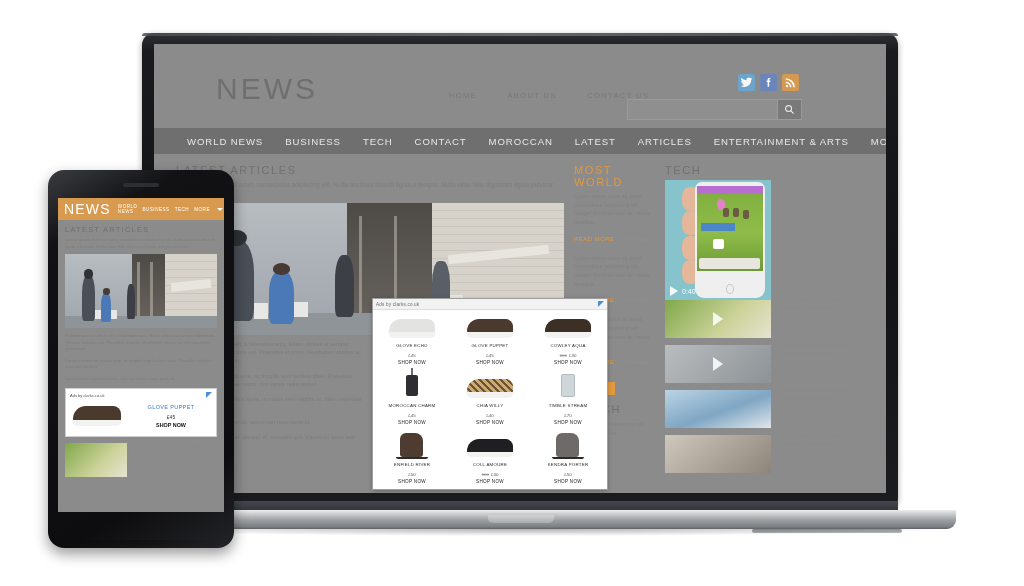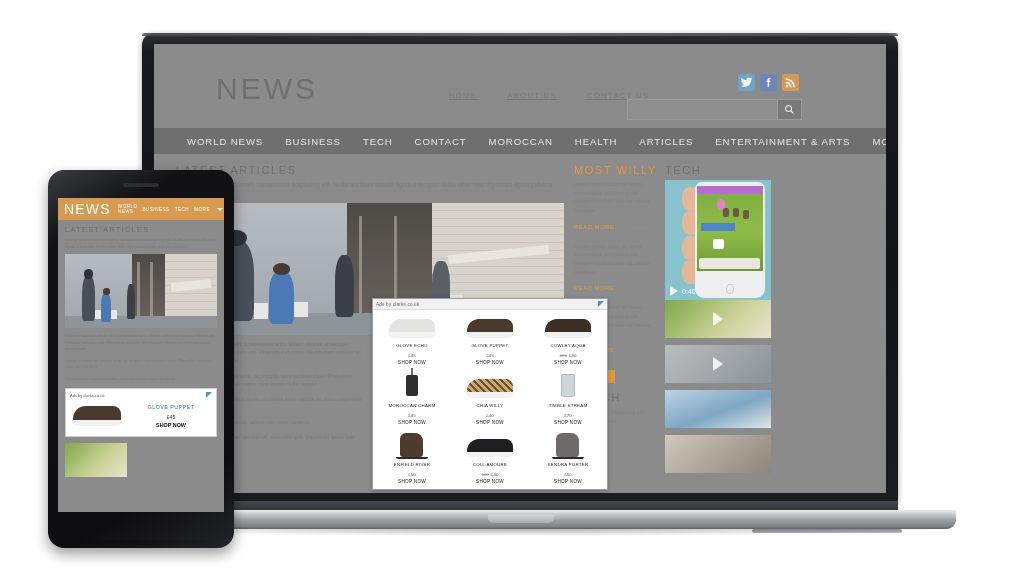--- a/index.html
+++ b/index.html
@@ -64,21 +64,21 @@
 
   .site-head { position:relative; height:84px; }
   .brand-news {
     position:absolute; left:62px; top:28px;
     font-size:30px; letter-spacing:3px; color:#6f6f6f; font-weight:300;
   }
   .top-links {
     position:absolute; left:290px; top:47px;
     font-size:7.5px; letter-spacing:1.4px; color:#787878;
   }
-  .top-links span { margin:16px 5px;text-decoration:underline; }
+  .top-links span { margin:16px 5px; }
   .top-links .sep { color:#888; }
 
   .social { position:absolute; right:87px; top:30px; display:flex; gap:5px; }
   .social i {
     display:block; width:17px; height:17px; border-radius:2px;
     position:relative; opacity:.95;
   }
   .ic-tw { background:#6ba6cf; }
   .ic-fb { background:#6a85bd; }
   .ic-rss { background:#d99a4e; }
@@ -329,21 +329,21 @@
               </div>
             </div>
           </div>
 
           <div class="navbar">
             <a href="#">WORLD NEWS</a>
             <a href="#">BUSINESS</a>
             <a href="#">TECH</a>
             <a href="#">CONTACT</a>
             <a href="#">MOROCCAN</a>
-            <a href="#">HEALTH</a>
+            <a href="#">LATEST</a>
             <a href="#">ARTICLES</a>
             <a href="#">ENTERTAINMENT &amp; ARTS</a>
             <a href="#" class="more">
               <span>MORE</span>
 
             </a>
           </div>
 
           <div class="site-body">
 
@@ -379,21 +379,21 @@
                   <p>Donec scelerisque faucibus ligula, ut mattis sem sagittis ac. Nam imperdiet nulla, et mattis sapien.</p>
                   <p>Duis laoreet maximus metus, accumsan nunc porta id.</p>
                   <p>Pellentesque at rutrum elit, a bibendum arcu. Etiam ultrices at semper bibendum. Quisque faucibus est. Phasellus ut proin. Vestibulum ultrices ac velit dignissim vestibulum.</p>
                 </div>
               </div>
             </div>
 
             <div class="col-side">
 
               <div class="side-col-text">
-                <div class="sec-title orange">MOST WILLY</div>
+                <div class="sec-title orange">MOST WORLD</div>
 
                 <div class="side-item">
                   <p>Lorem ipsum dolor sit amet, consectetur adipiscing elit. Integer tincidunt sem ac varius faucibus.</p>
                   <span class="readmore">READ MORE</span>
                   <span class="ago">1 hour ago</span>
                 </div>
 
                 <div class="side-item">
                   <p>Lorem ipsum dolor sit amet, consectetur adipiscing elit. Integer tincidunt sem ac varius faucibus.</p>
                   <span class="readmore">READ MORE</span>

